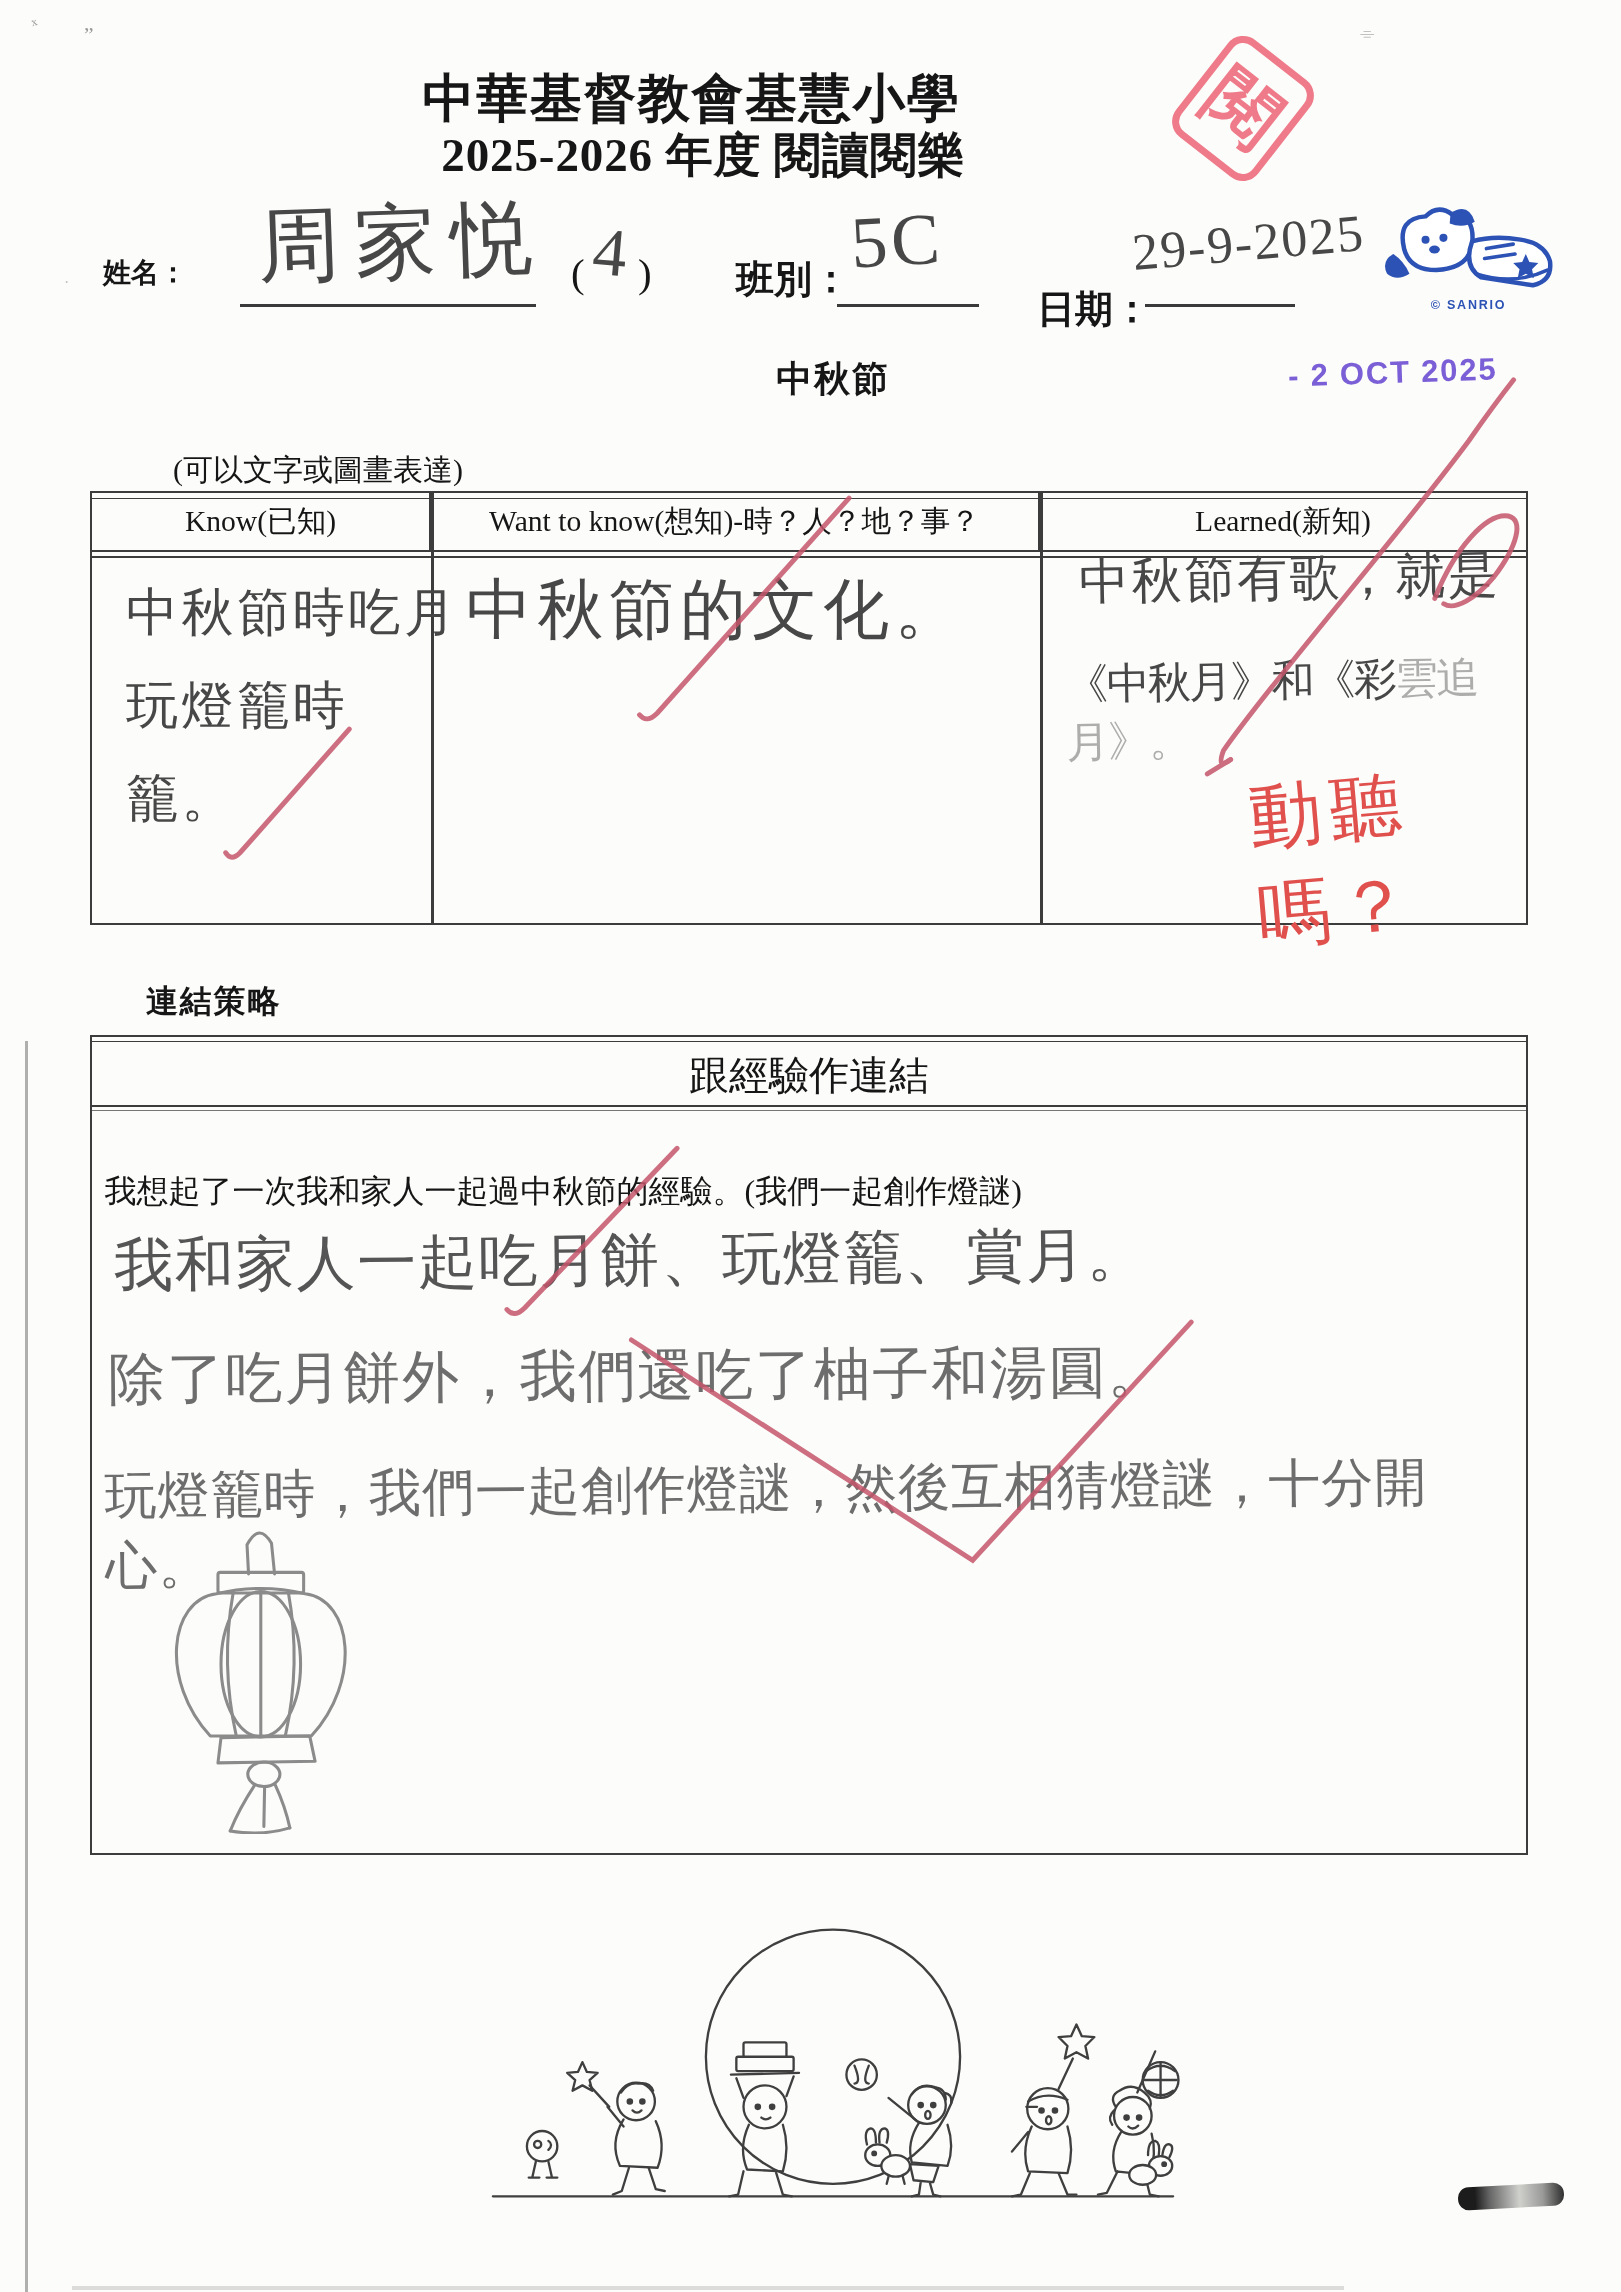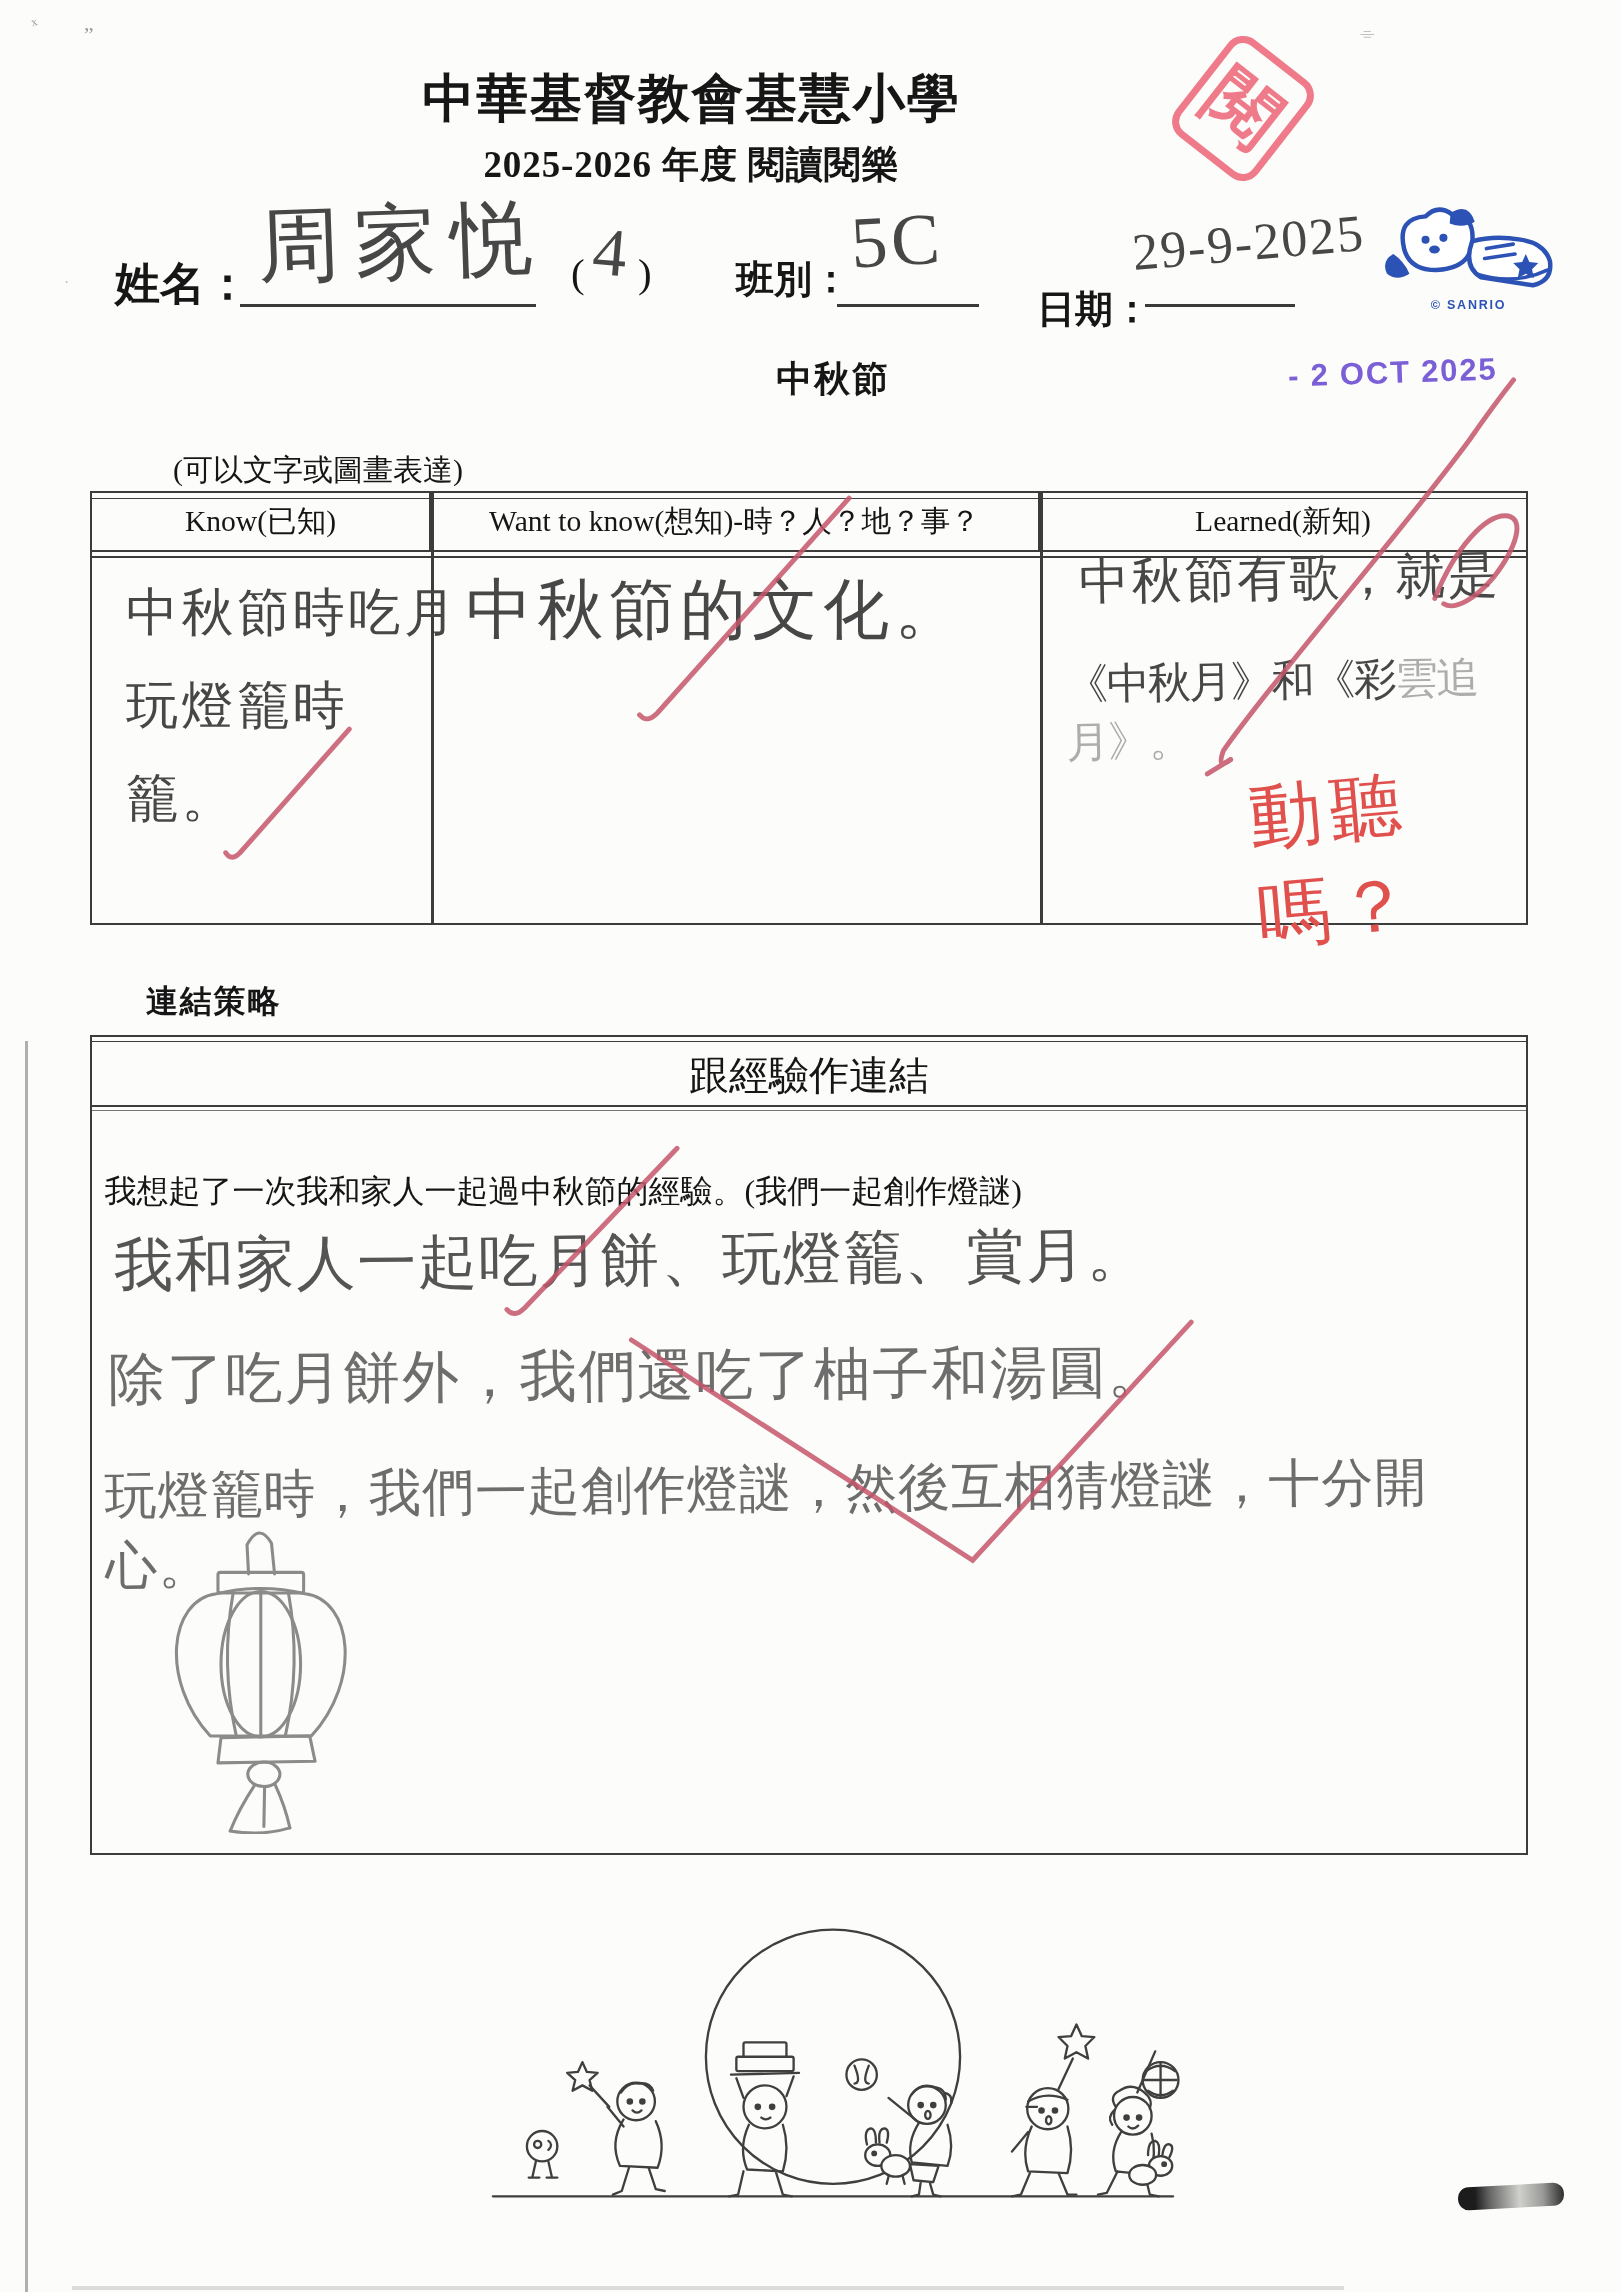--- a/index.html
+++ b/index.html
@@ -32,27 +32,27 @@
 <body>
 
 <div class="page">
 
   <div class="abs speck" style="left:32px;top:12.5px;font-size:19.7px;transform:rotate(-15deg);">ˣ</div>
   <div class="abs speck" style="left:84px;top:23px;font-size:21.5px;">”</div>
   <div class="abs speck" style="left:1360px;top:23px;font-size:18px;opacity:.6;">⌯</div>
   <div class="abs speck" style="left:64px;top:274px;font-size:16px;opacity:.6;">·</div>
 
   <div class="abs center print bold" style="left:0;width:1383px;top:64px;font-size:52px;letter-spacing:1.8px;">中華基督教會基慧小學</div>
-  <div class="abs center print bold" style="left:0;width:1383px;top:124px;font-size:37px;letter-spacing:0.9px;margin-top:16px;">2025-2026 年度  閱讀閱樂</div>
+  <div class="abs center print bold" style="left:12px;width:1383px;top:124px;font-size:47px;letter-spacing:0.9px;">2025-2026 年度  閱讀閱樂</div>
 
   <div class="abs seal" style="left:1191px;top:47px;width:90px;height:109px;font-size:72px;">
     <span>閱</span>
   </div>
 
-  <div class="abs print bold" style="left:103px;top:254px;font-size:45px;margin-left:12px;">姓名：</div>
+  <div class="abs print bold" style="left:103px;top:254px;font-size:28px;">姓名：</div>
   <div class="abs underline-rule" style="left:240px;top:304px;width:296px;"></div>
   <div class="abs hand" style="left:258px;top:188px;font-size:82px;letter-spacing:14.3px;transform:rotate(-2deg);">周家悦</div>
 
   <div class="abs print" style="left:571px;top:249px;font-size:41px;">(</div>
   <div class="abs hand" style="left:593px;top:213px;font-size:68px;transform:rotate(5deg);">4</div>
   <div class="abs print" style="left:638px;top:249px;font-size:41px;">)</div>
 
   <div class="abs print bold" style="left:736px;top:254px;font-size:38px;">班別：</div>
   <div class="abs underline-rule" style="left:837px;top:304px;width:142px;"></div>
   <div class="abs hand" style="left:851px;top:199px;font-size:73px;letter-spacing:3.6px;transform:rotate(-3deg);">5C</div>

